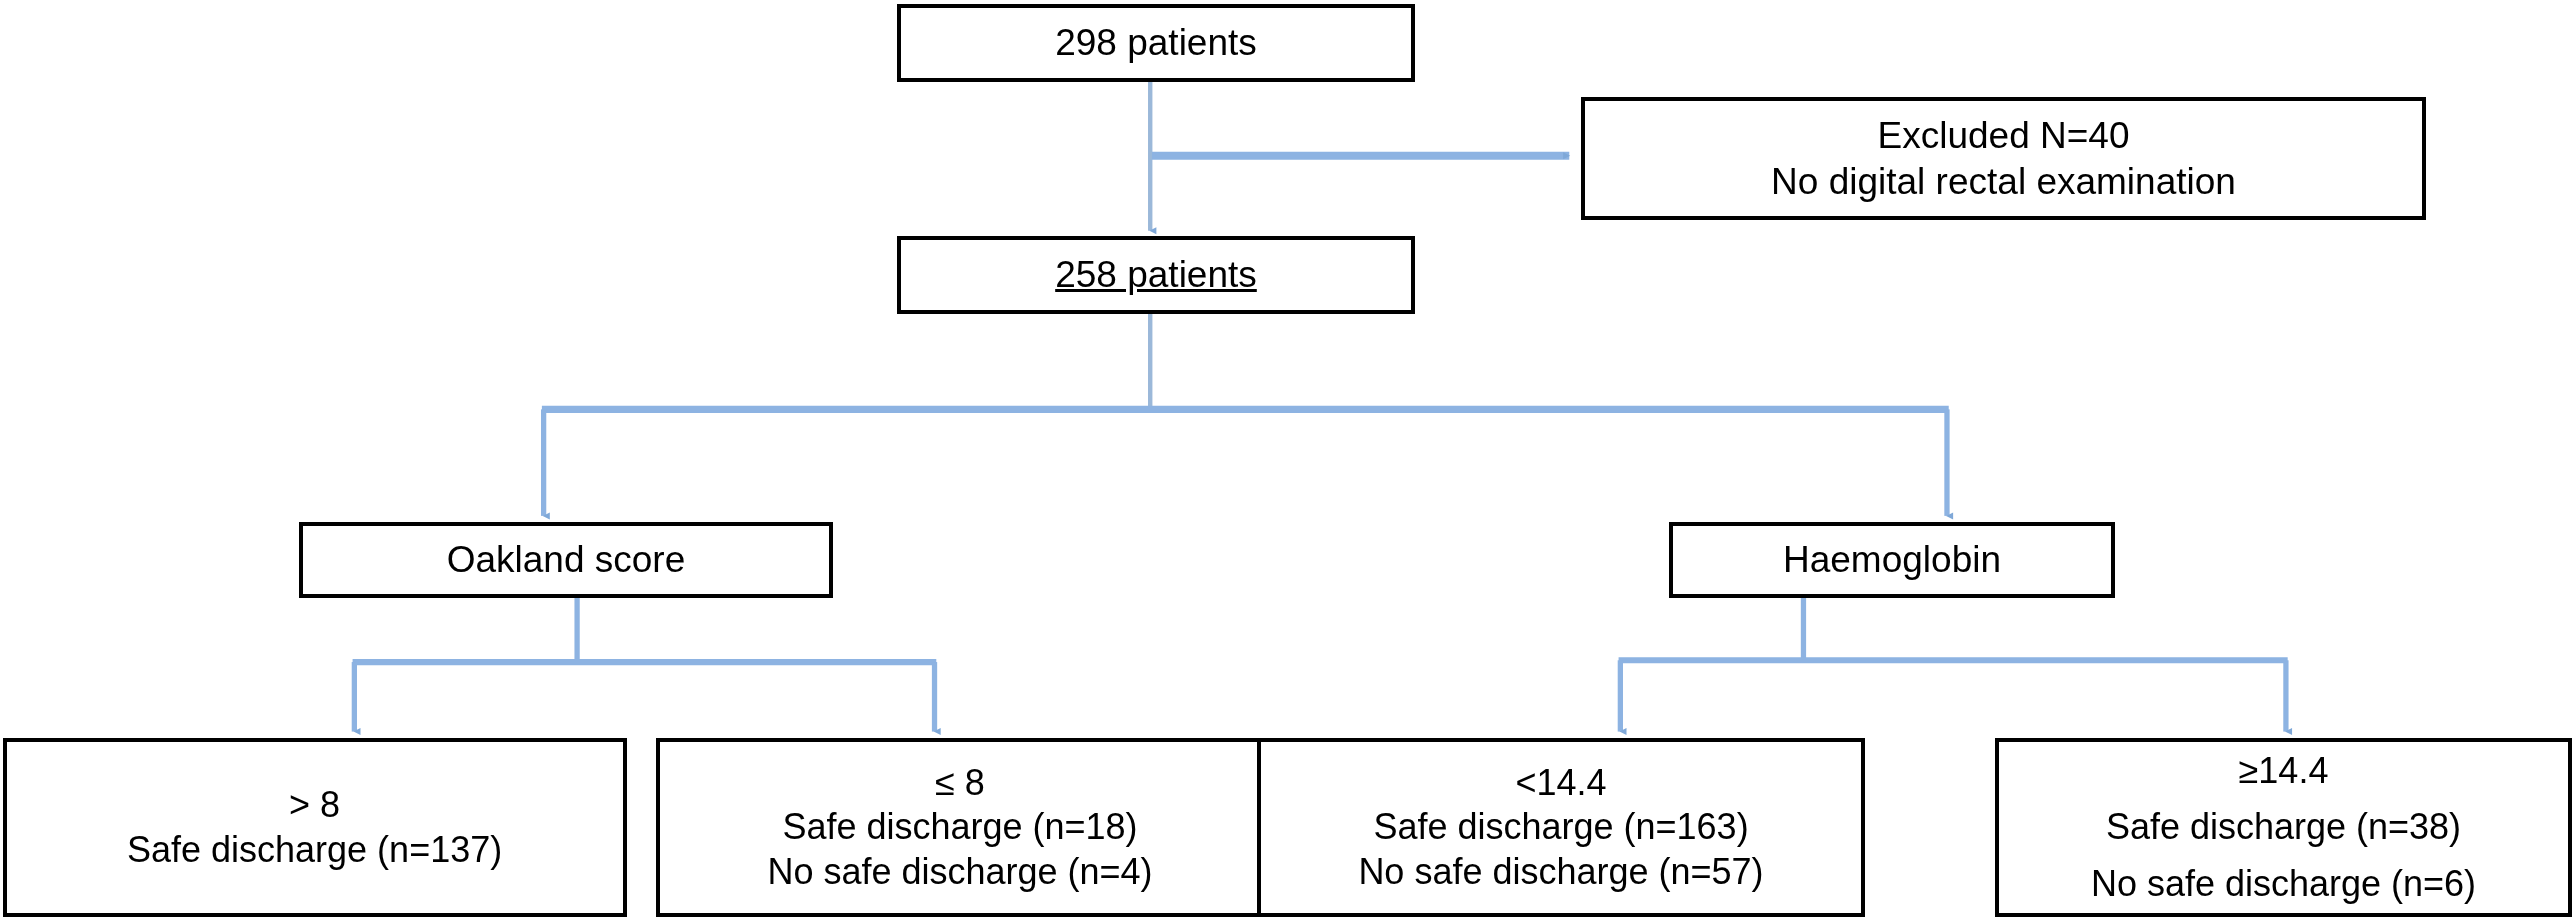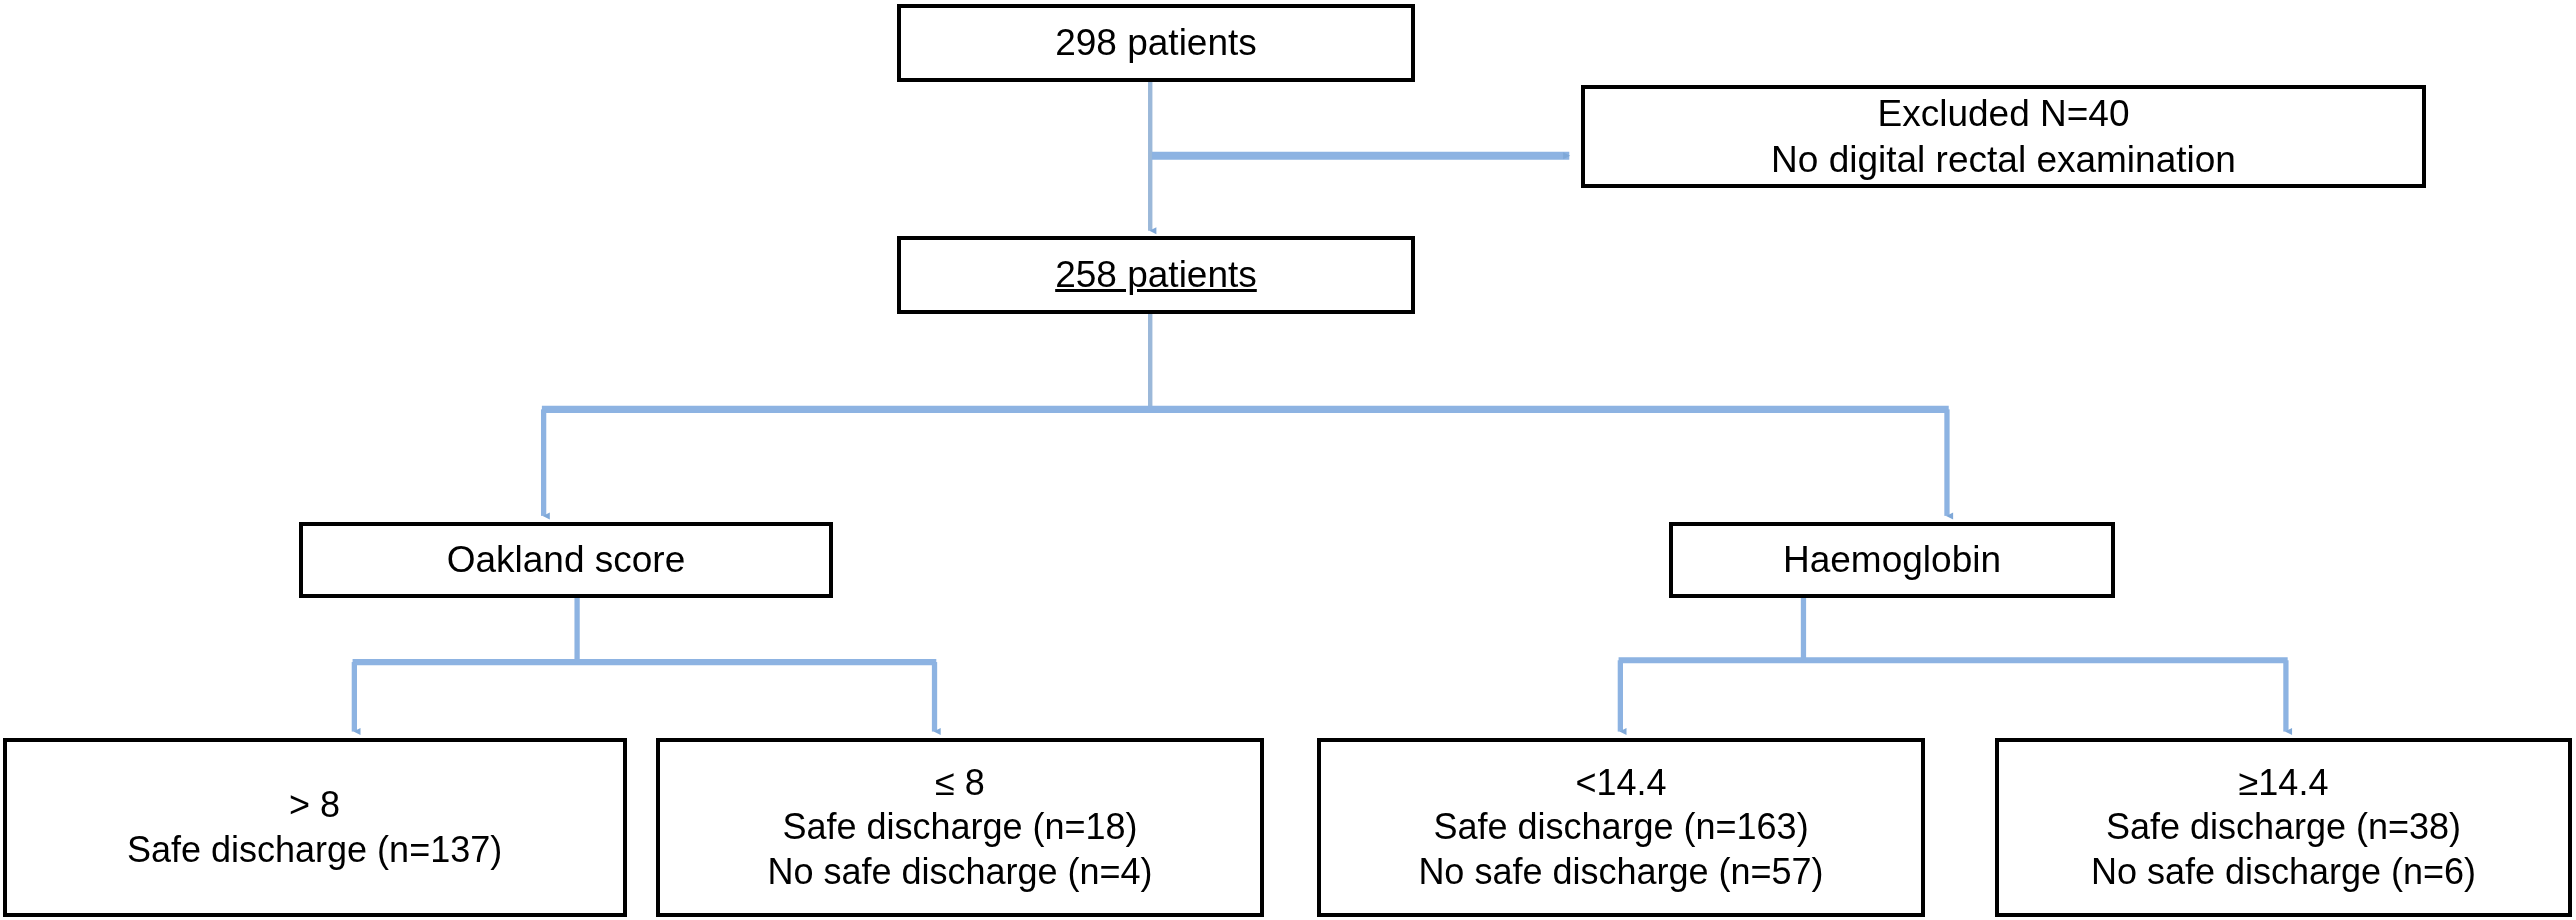--- a/index.html
+++ b/index.html
@@ -41,28 +41,28 @@
     font-weight: 400;
     z-index: 2;
   }
   .node .line {
     display: block;
     white-space: pre;
   }
 
   
   .node-root      { left: 897px; top: 4.4px;   width: 518px;  height: 78px;  font-size: 37px; }
-  .node-excluded  { left: 1581px; top: 85px; width: 845px;  height: 103px; font-size: 37px; }
+  .node-excluded  { left: 1581px; top: 97px; width: 845px;  height: 123px; font-size: 37px; }
   .node-included  { left: 897px; top: 236px; width: 518px;  height: 78px;  font-size: 37px; text-decoration: underline; }
   .node-oakland   { left: 299px;  top: 522px; width: 534px;  height: 76px;  font-size: 37px; }
   .node-haemo     { left: 1669px; top: 522px; width: 446px;  height: 76px;  font-size: 37px; }
   .node-leaf-1    { left: 2.6px;    top: 738px; width: 624px;  height: 179px; font-size: 36px; }
   .node-leaf-2    { left: 656px;  top: 738px; width: 608px;  height: 179px; font-size: 36px; }
-  .node-leaf-3    { left: 1317px; top: 738px; width: 608px;  height: 179px; font-size: 36px; }
-  .node-leaf-4    { left: 1995px; top: 738px; width: 577px;  height: 179px; font-size: 36px; }
+  .node-leaf-3    { left: 1257px; top: 738px; width: 608px;  height: 179px; font-size: 36px; }
+  .node-leaf-4    { left: 1995px; top: 738px; width: 577px;  height: 179px; font-size: 36px; gap: 12px; }
 </style>
 </head>
 <body>
 
 <div id="flowchart">
 
   <svg id="connector-layer" viewBox="0 0 2925 1045" width="2576" height="920" xmlns="http://www.w3.org/2000/svg">
     <defs>
       <marker id="arrow-down" markerWidth="10" markerHeight="10" refX="5" refY="8" orient="auto" markerUnits="userSpaceOnUse">
         <path d="M1,1 L5,9 L9,1 Z" fill="#7fa8d8"></path>

